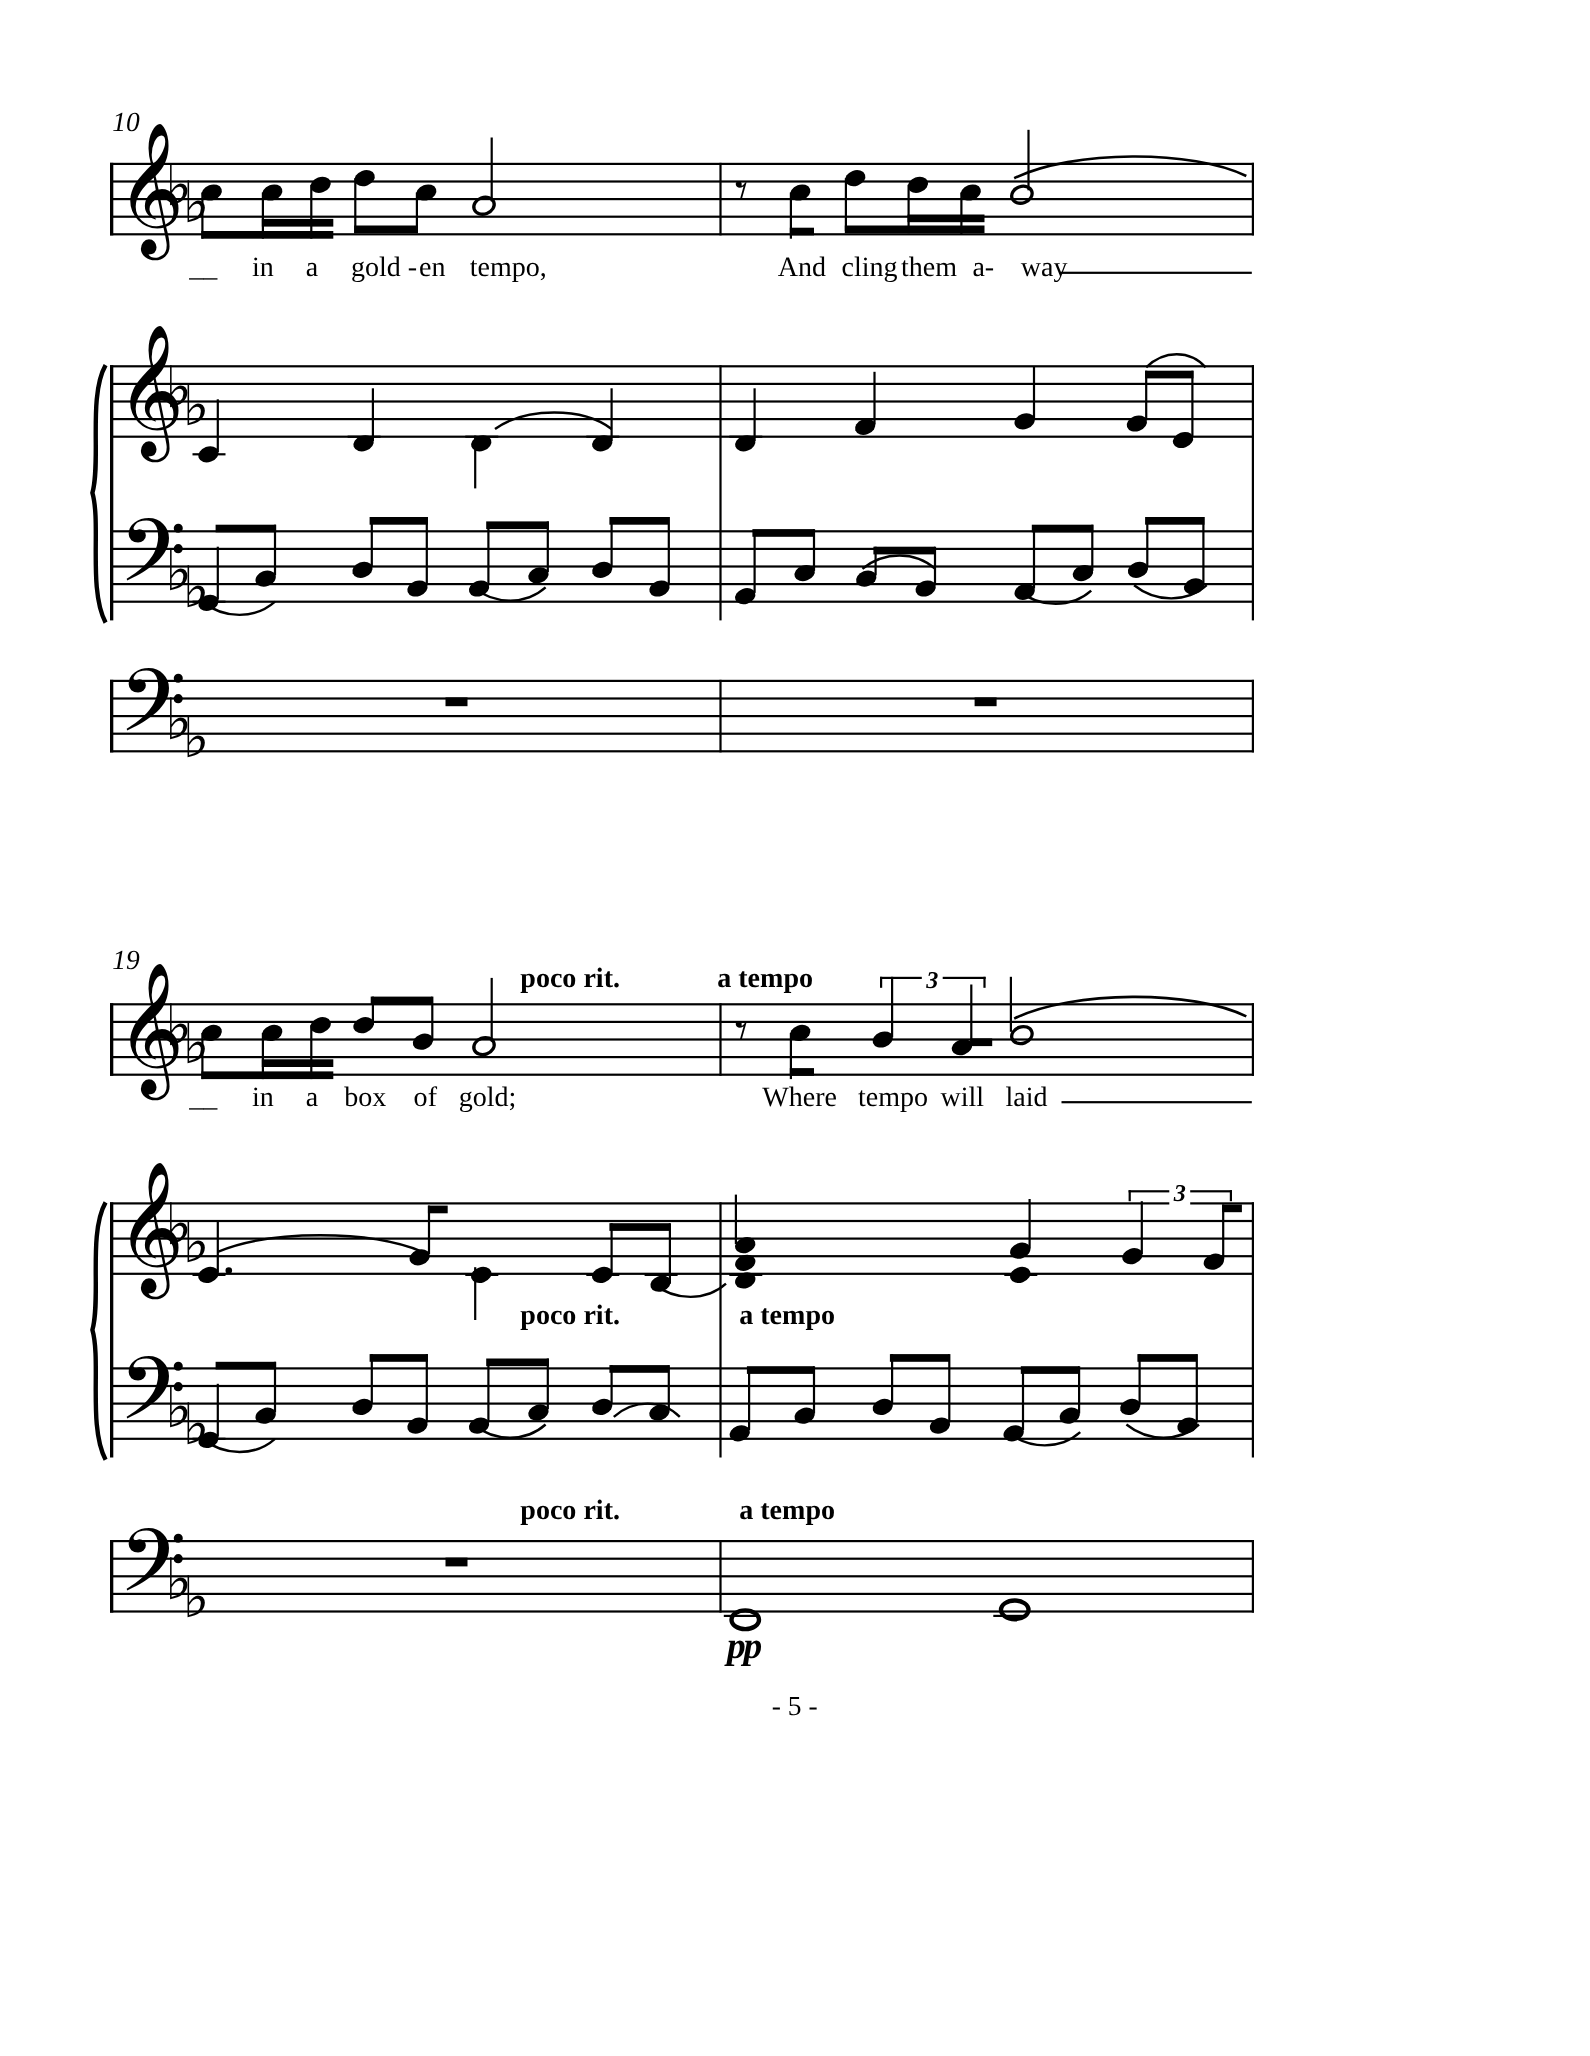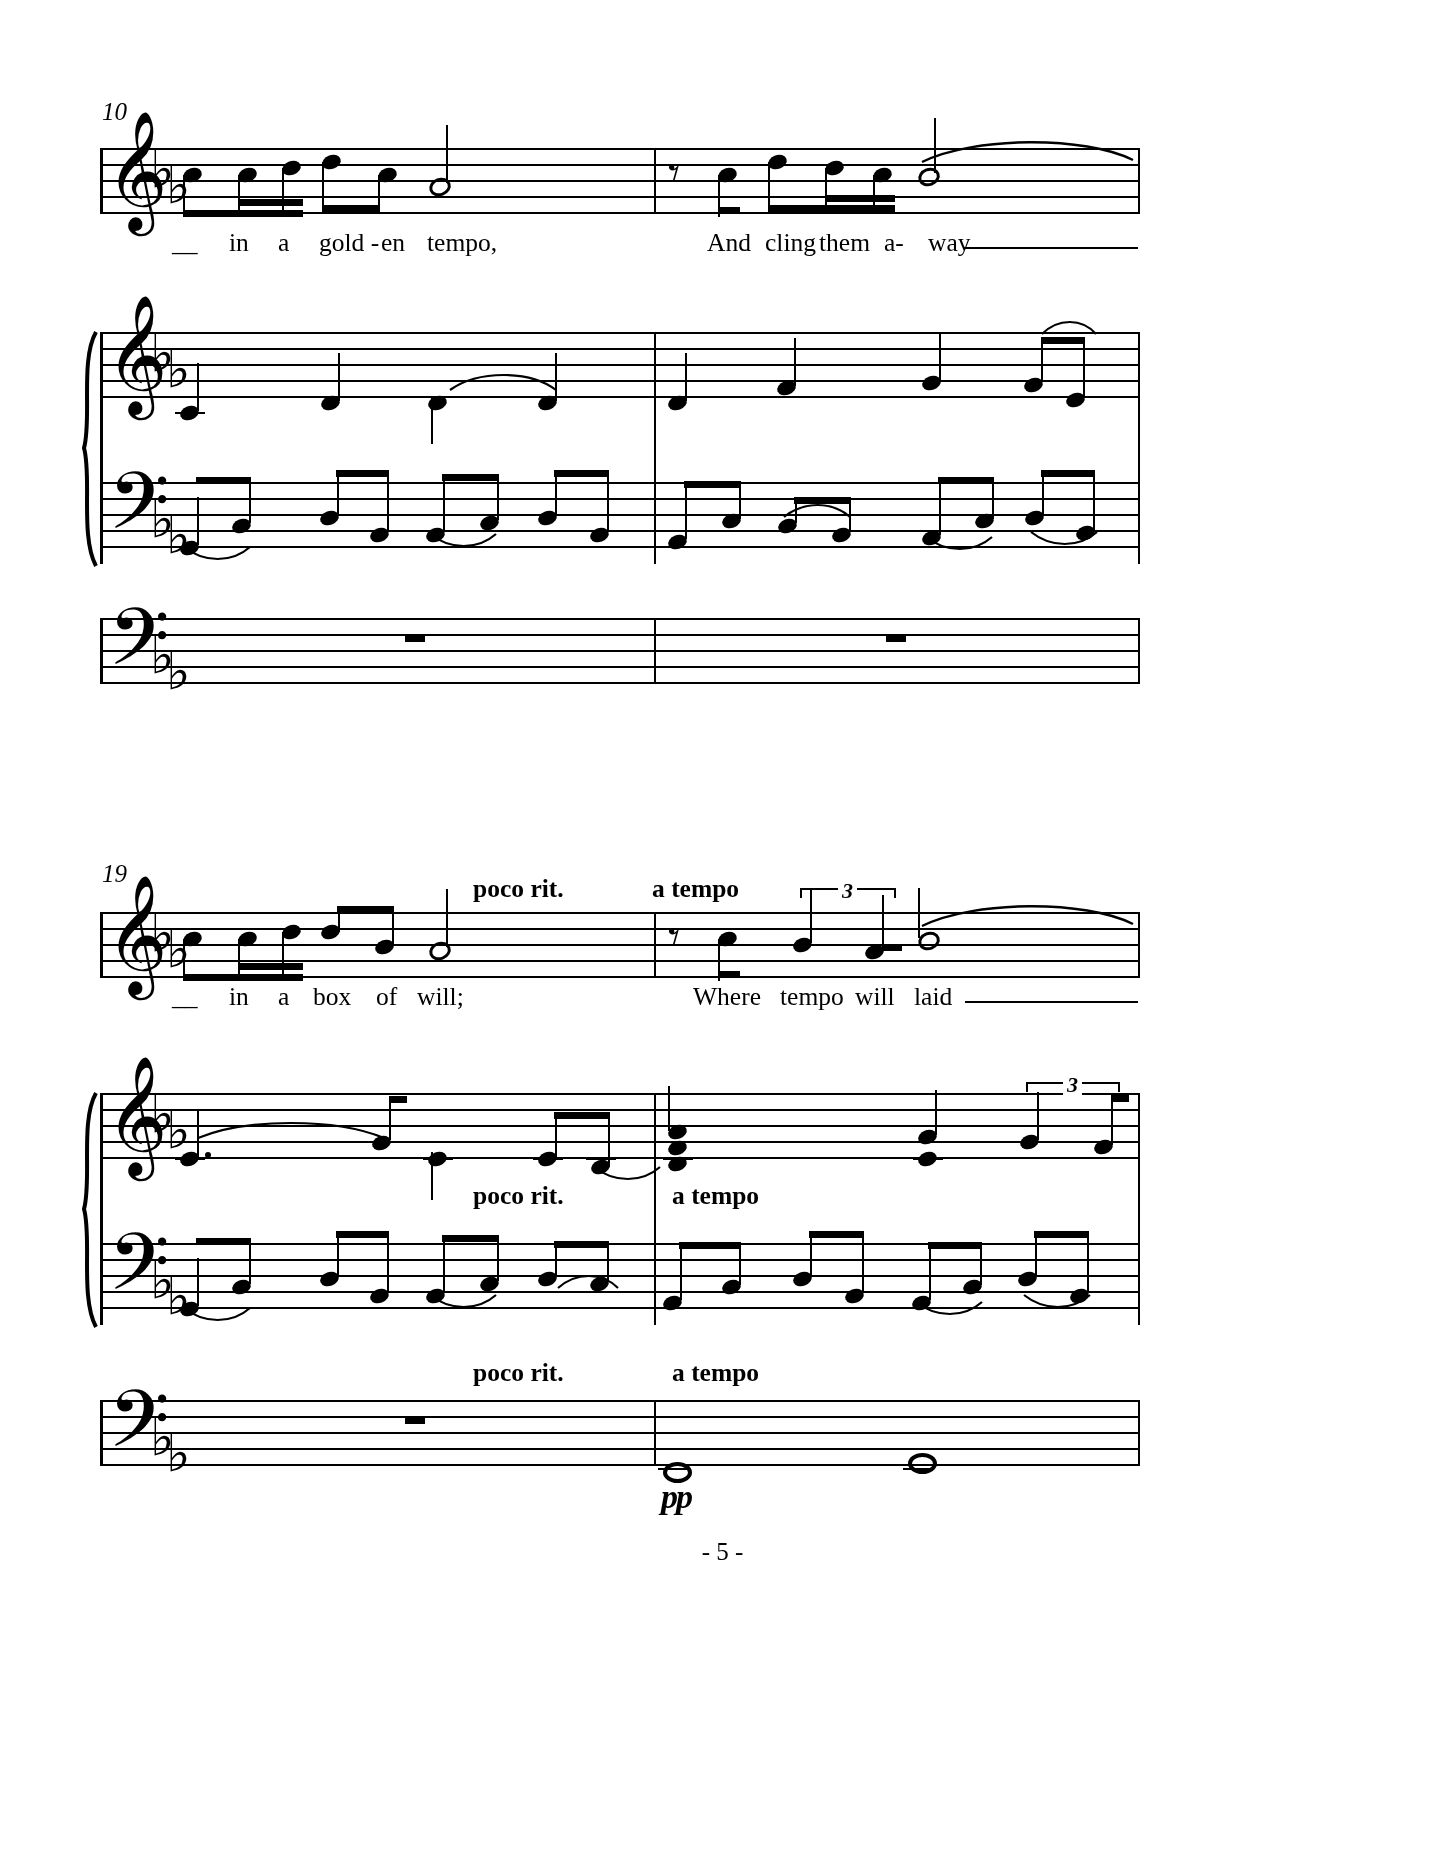--- a/index.html
+++ b/index.html
@@ -473,21 +473,21 @@
       <svg width="215" height="30">
           <path d="M2,22 C55,-4 165,-4 213,20" stroke="#000" stroke-width="2.4" fill="none"></path>
         </svg>
     </div>
 
     <div class="lyric" style="left:172px;top:982px;">__</div>
     <div class="lyric" style="left:229px;top:982px;">in</div>
     <div class="lyric" style="left:278px;top:982px;">a</div>
     <div class="lyric" style="left:313px;top:982px;">box</div>
     <div class="lyric" style="left:376px;top:982px;">of</div>
-    <div class="lyric" style="left:417px;top:982px;">will;</div>
+    <div class="lyric" style="left:417px;top:982px;">gold;</div>
     <div class="lyric" style="left:693px;top:982px;">Where</div>
     <div class="lyric" style="left:780px;top:982px;">tempo</div>
     <div class="lyric" style="left:855px;top:982px;">will</div>
     <div class="lyric" style="left:914px;top:982px;">laid</div>
     <div class="underscore" style="left:965px;top:1001px;width:173px;"></div>
 
     <div class="staff" style="left:100px;top:1093px;width:1040px;">
       <div class="ln" style="top:0px;"></div>
       <div class="ln" style="top:16px;"></div>
       <div class="ln" style="top:32px;"></div>

